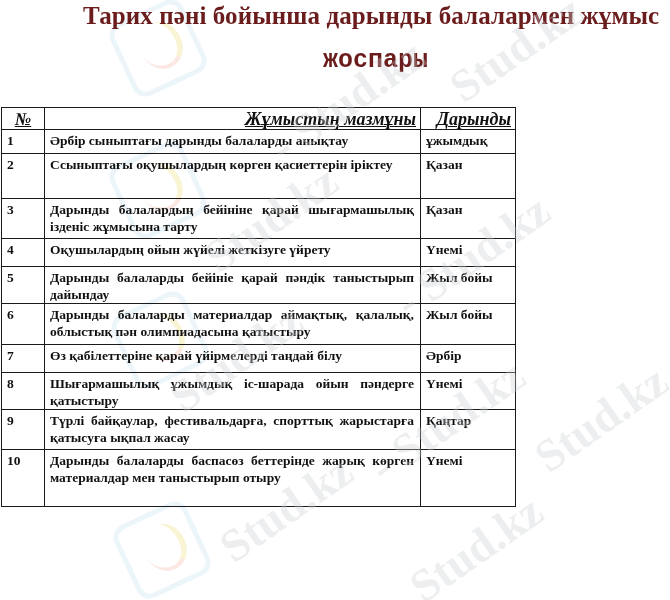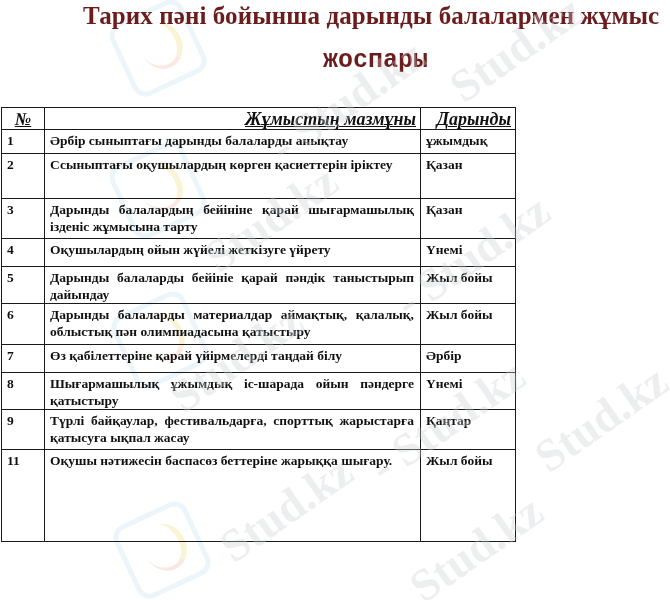--- a/index.html
+++ b/index.html
@@ -184,24 +184,24 @@
     <tr style="height:35px;">
       <td class="num">8</td>
       <td class="content">Шығармашылық ұжымдық іс-шарада ойын пәндерге қатыстыру</td>
       <td class="term">Үнемі</td>
     </tr>
     <tr style="height:40px;">
       <td class="num">9</td>
       <td class="content">Түрлі байқаулар, фестивальдарға, спорттық жарыстарға қатысуға ықпал жасау</td>
       <td class="term">Қаңтар</td>
     </tr>
-    <tr style="height:92px;">
-      <td class="num">11</td>
-      <td class="content" style="text-align:left;">Оқушы нәтижесін баспасөз беттеріне жарыққа шығару.</td>
-      <td class="term">Жыл бойы</td>
+    <tr style="height:57px;">
+      <td class="num">10</td>
+      <td class="content">Дарынды балаларды баспасөз беттерінде жарық көрген материалдар мен таныстырып отыру</td>
+      <td class="term">Үнемі</td>
     </tr>
   </tbody>
 </table>
 
 <div class="watermark" style="left:290px; top:120px;">- Stud.kz</div>
 <div class="watermark" style="left:470px; top:60px;">Stud.kz</div>
 <div class="watermark" style="left:225px; top:230px;">Stud.kz</div>
 <div class="watermark" style="left:415px; top:275px;">- Stud.kz</div>
 <div class="watermark" style="left:190px; top:370px;">Stud.kz</div>
 <div class="watermark" style="left:390px; top:440px;">- Stud.kz</div>

